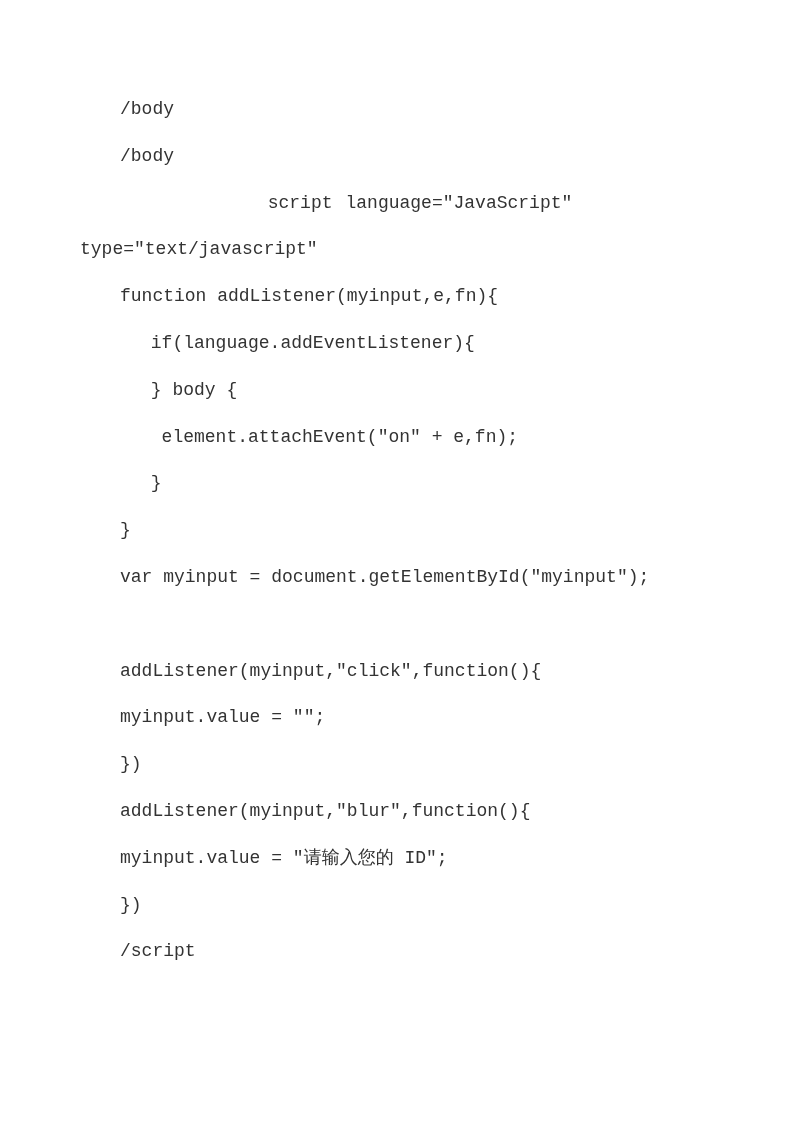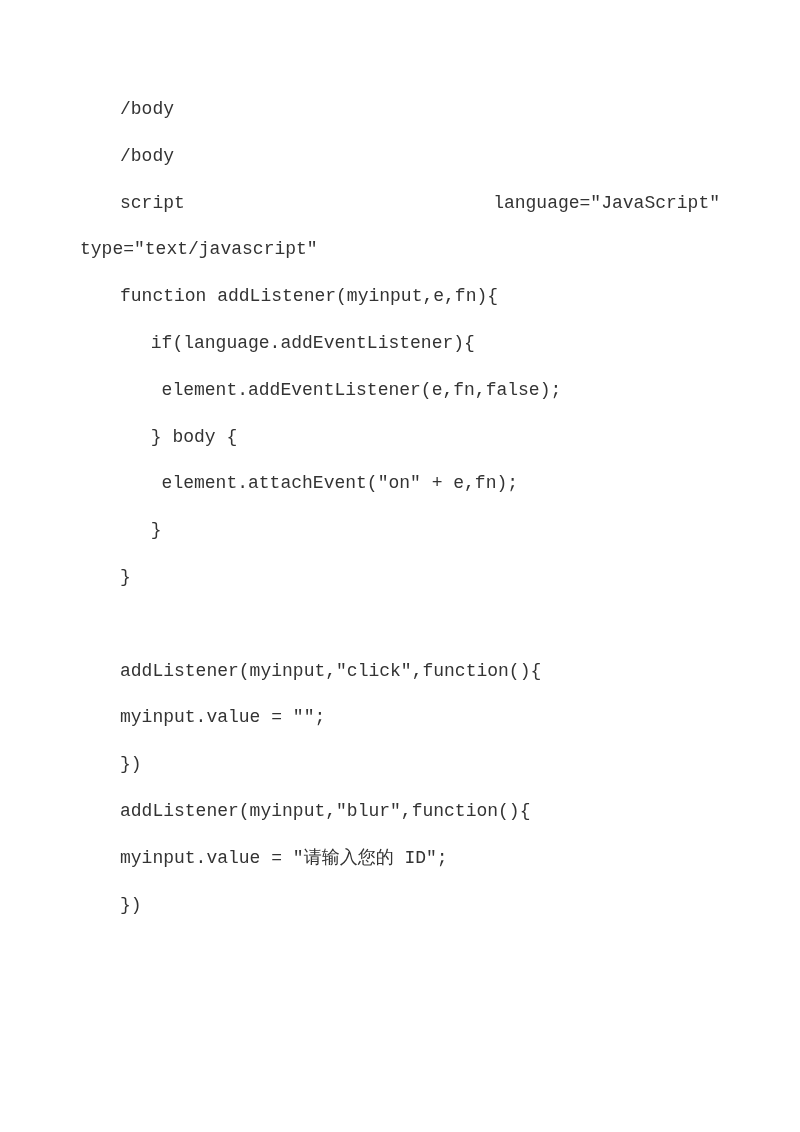--- a/index.html
+++ b/index.html
@@ -18,21 +18,21 @@
     color: #333333;
     line-height: 2.6;
   }
   .indent-1 { padding-left: 40px; }
   .indent-2 { padding-left: 60px; }
   .line {
     white-space: pre;
   }
   .justify-line {
     display: flex;
-    justify-content: space-between;
+    justify-content: center;
     padding-left: 40px;
     padding-right: 0;
     gap: 13px;
   }
   .nowrap { white-space: nowrap; }
 </style>
 </head>
 <body>
 
 <div class="page">
@@ -42,26 +42,27 @@
 
   <div class="justify-line">
     <span class="nowrap">script</span>
     <span class="nowrap">language="JavaScript"</span>
   </div>
 
   <div class="line">type="text/javascript"</div>
 
   <div class="line indent-1">function addListener(myinput,e,fn){</div>
   <div class="line indent-2"> if(language.addEventListener){</div>
-  <div class="line indent-2">  element.addEventListener(e,fn,false);</div>
   <div class="line indent-2"> } body {</div>
   <div class="line indent-2">  element.attachEvent("on" + e,fn);</div>
   <div class="line indent-2"> }</div>
   <div class="line indent-1">}</div>
+  <div class="line indent-1">var myinput = document.getElementById("myinput");</div>
   <div class="line indent-1">&nbsp;</div>
   <div class="line indent-1">addListener(myinput,"click",function(){</div>
   <div class="line indent-1">myinput.value = "";</div>
   <div class="line indent-1">})</div>
   <div class="line indent-1">addListener(myinput,"blur",function(){</div>
   <div class="line indent-1">myinput.value = "请输入您的 ID";</div>
   <div class="line indent-1">})</div>
+  <div class="line indent-1">/script</div>
 
 </div>
 
 </body></html>

